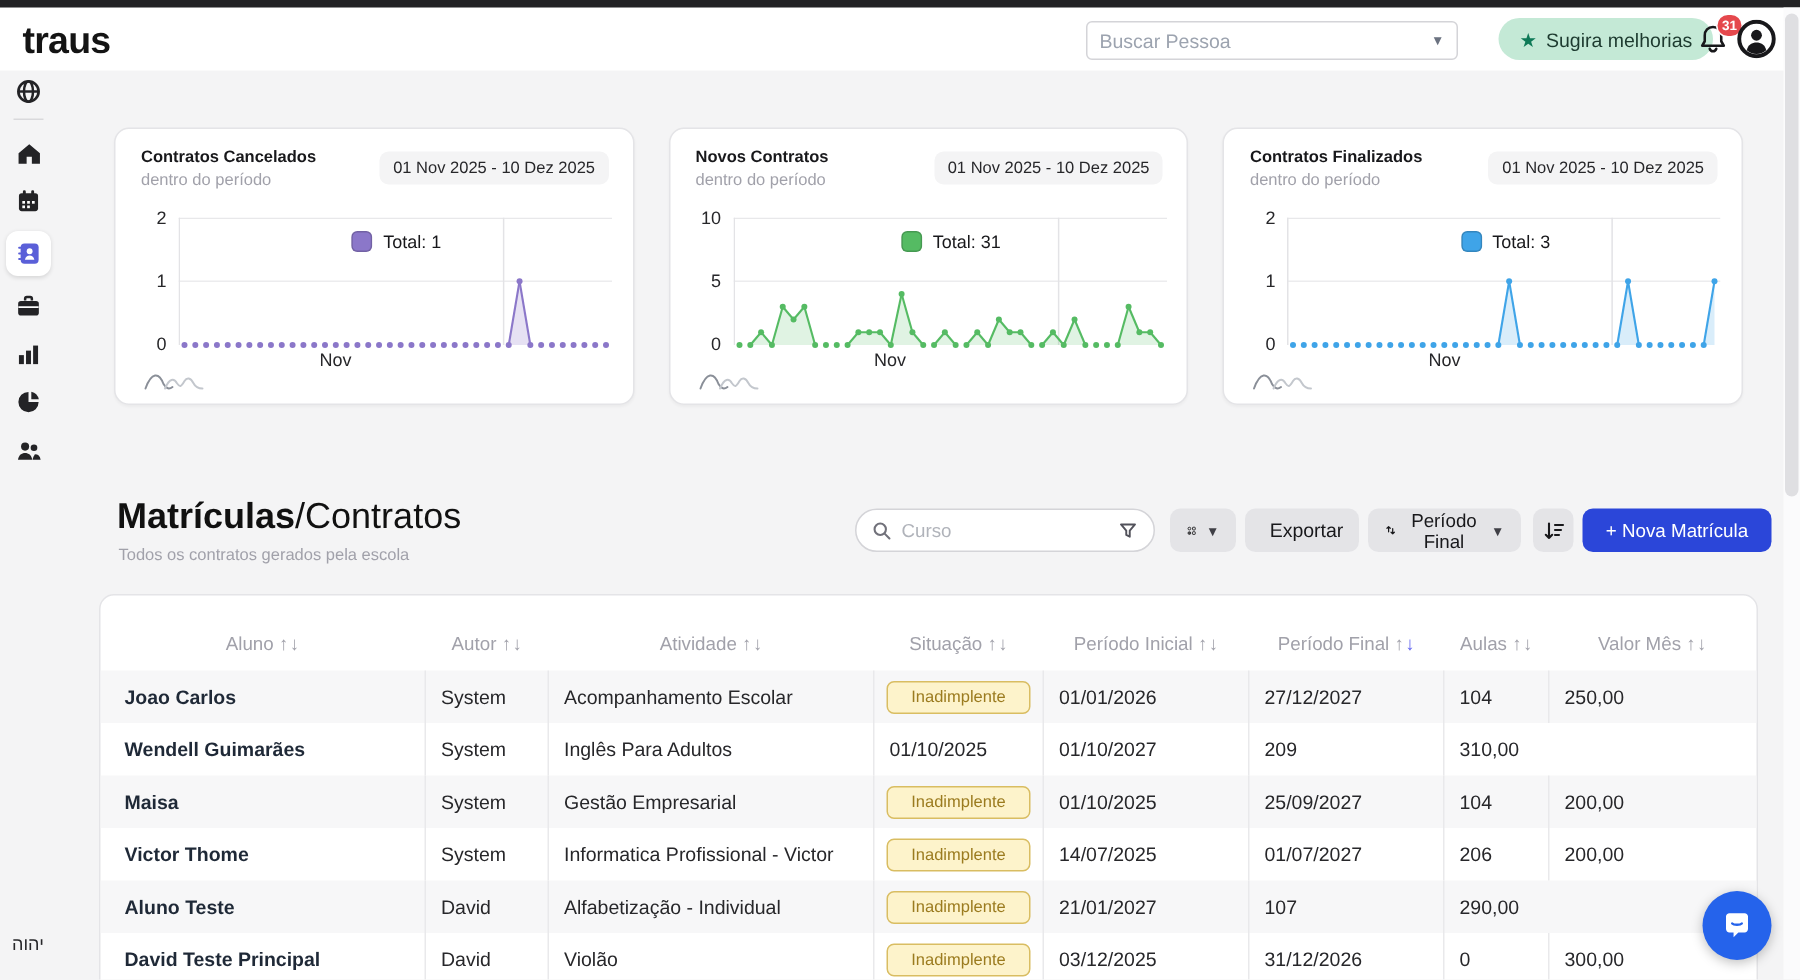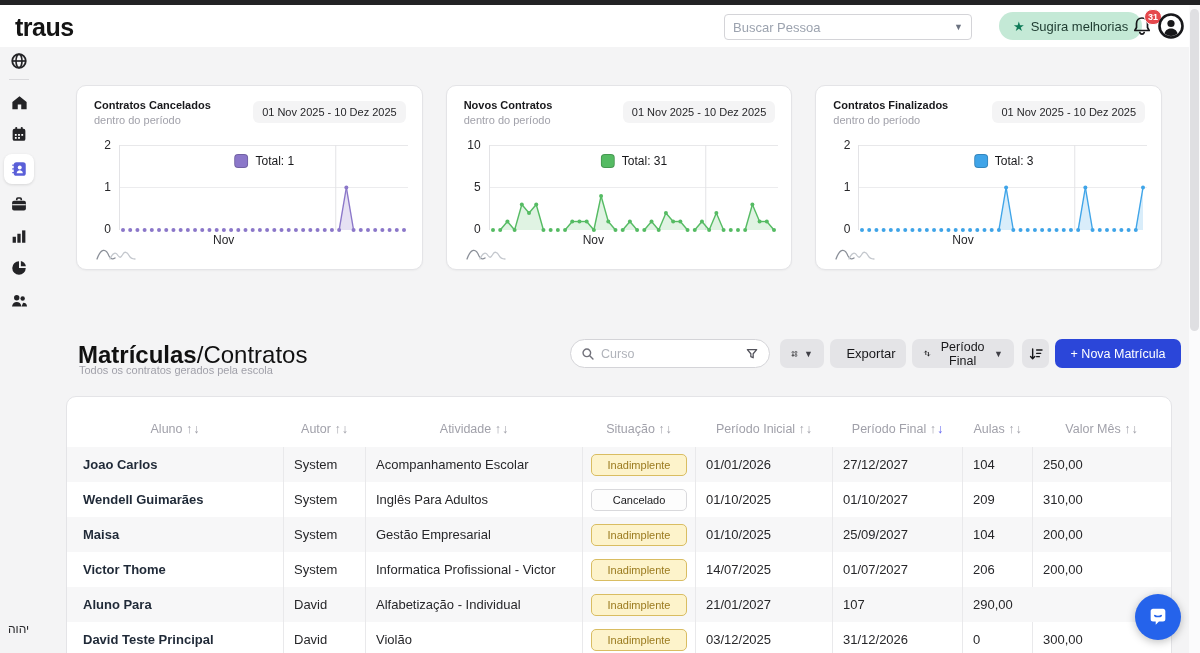--- a/index.html
+++ b/index.html
@@ -39,21 +39,21 @@
   .ylab { position:absolute; width:24px; text-align:right; font-size:12px; color:#27272a; }
   .plot { position:absolute; left:32px; top:4px; right:0; height:92px; }
   .plot svg { display:block; }
   .legend { position:absolute; top:8px; left:50%; transform:translateX(-50%); display:flex; align-items:center; gap:7px; background:rgba(255,255,255,0.85); padding:1px 3px; }
   .legend-sq { width:14px; height:14px; border-radius:4px; }
   .legend-txt { font-size:12px; color:#18181b; }
   .xlab { position:absolute; top:88px; left:36%; transform:translateX(-50%); font-size:12px; color:#27272a; }
   .mini { position:absolute; left:18px; bottom:8px; }
 
   
-  .sec-title { position:absolute; left:78px; top:341px; font-size:24px; color:#111; }
+  .sec-title { position:absolute; left:78px; top:331px; font-size:24px; color:#111; }
   .sec-title .b { font-weight:800; }
   .sec-title .r { font-weight:400; }
   .sec-sub { position:absolute; left:79px; top:364px; font-size:11px; color:#a1a1aa; }
 
   .course-search { position:absolute; left:570px; top:339px; width:200px; height:29px; border:1px solid #d4d4d8; border-radius:15px; background:#fff; display:flex; align-items:center; padding:0 10px; gap:6px; }
   .course-search input { border:none; outline:none; flex:1; width:100px; font-size:12.5px; color:#3f3f46; font-family:inherit; background:transparent; }
   .course-search input::placeholder { color:#b0b3ba; }
   .tbtn { position:absolute; top:339px; height:29px; background:#e4e4e7; border:none; border-radius:7px; display:flex; align-items:center; justify-content:center; gap:6px; font-size:13px; color:#18181b; cursor:pointer; font-family:inherit; padding:0 11px; }
   .tbtn .caret { font-size:9px; color:#3f3f46; }
   .btn-grid { left:780px; width:44px; }
@@ -525,23 +525,20 @@
     <div class="td">01/01/2026</div>
     <div class="td">27/12/2027</div>
     <div class="td num">104</div>
     <div class="td num">250,00</div>
   </div>
 
   <div class="trow tbody-row">
     <div class="td aluno">Wendell Guimarães</div>
     <div class="td">System</div>
     <div class="td">Inglês Para Adultos</div>
-    <div class="td situ">
-          <span class="badge neutral">Cancelado</span>
-        </div>
     <div class="td">01/10/2025</div>
     <div class="td">01/10/2027</div>
     <div class="td num">209</div>
     <div class="td num">310,00</div>
   </div>
 
   <div class="trow tbody-row">
     <div class="td aluno">Maisa</div>
     <div class="td">System</div>
     <div class="td">Gestão Empresarial</div>
@@ -561,21 +558,21 @@
     <div class="td situ">
           <span class="badge warn">Inadimplente</span>
         </div>
     <div class="td">14/07/2025</div>
     <div class="td">01/07/2027</div>
     <div class="td num">206</div>
     <div class="td num">200,00</div>
   </div>
 
   <div class="trow tbody-row">
-    <div class="td aluno">Aluno Para</div>
+    <div class="td aluno">Aluno Teste</div>
     <div class="td">David</div>
     <div class="td">Alfabetização - Individual</div>
     <div class="td situ">
           <span class="badge warn">Inadimplente</span>
         </div>
     <div class="td">21/01/2027</div>
     <div class="td num">107</div>
     <div class="td num">290,00</div>
   </div>
 

